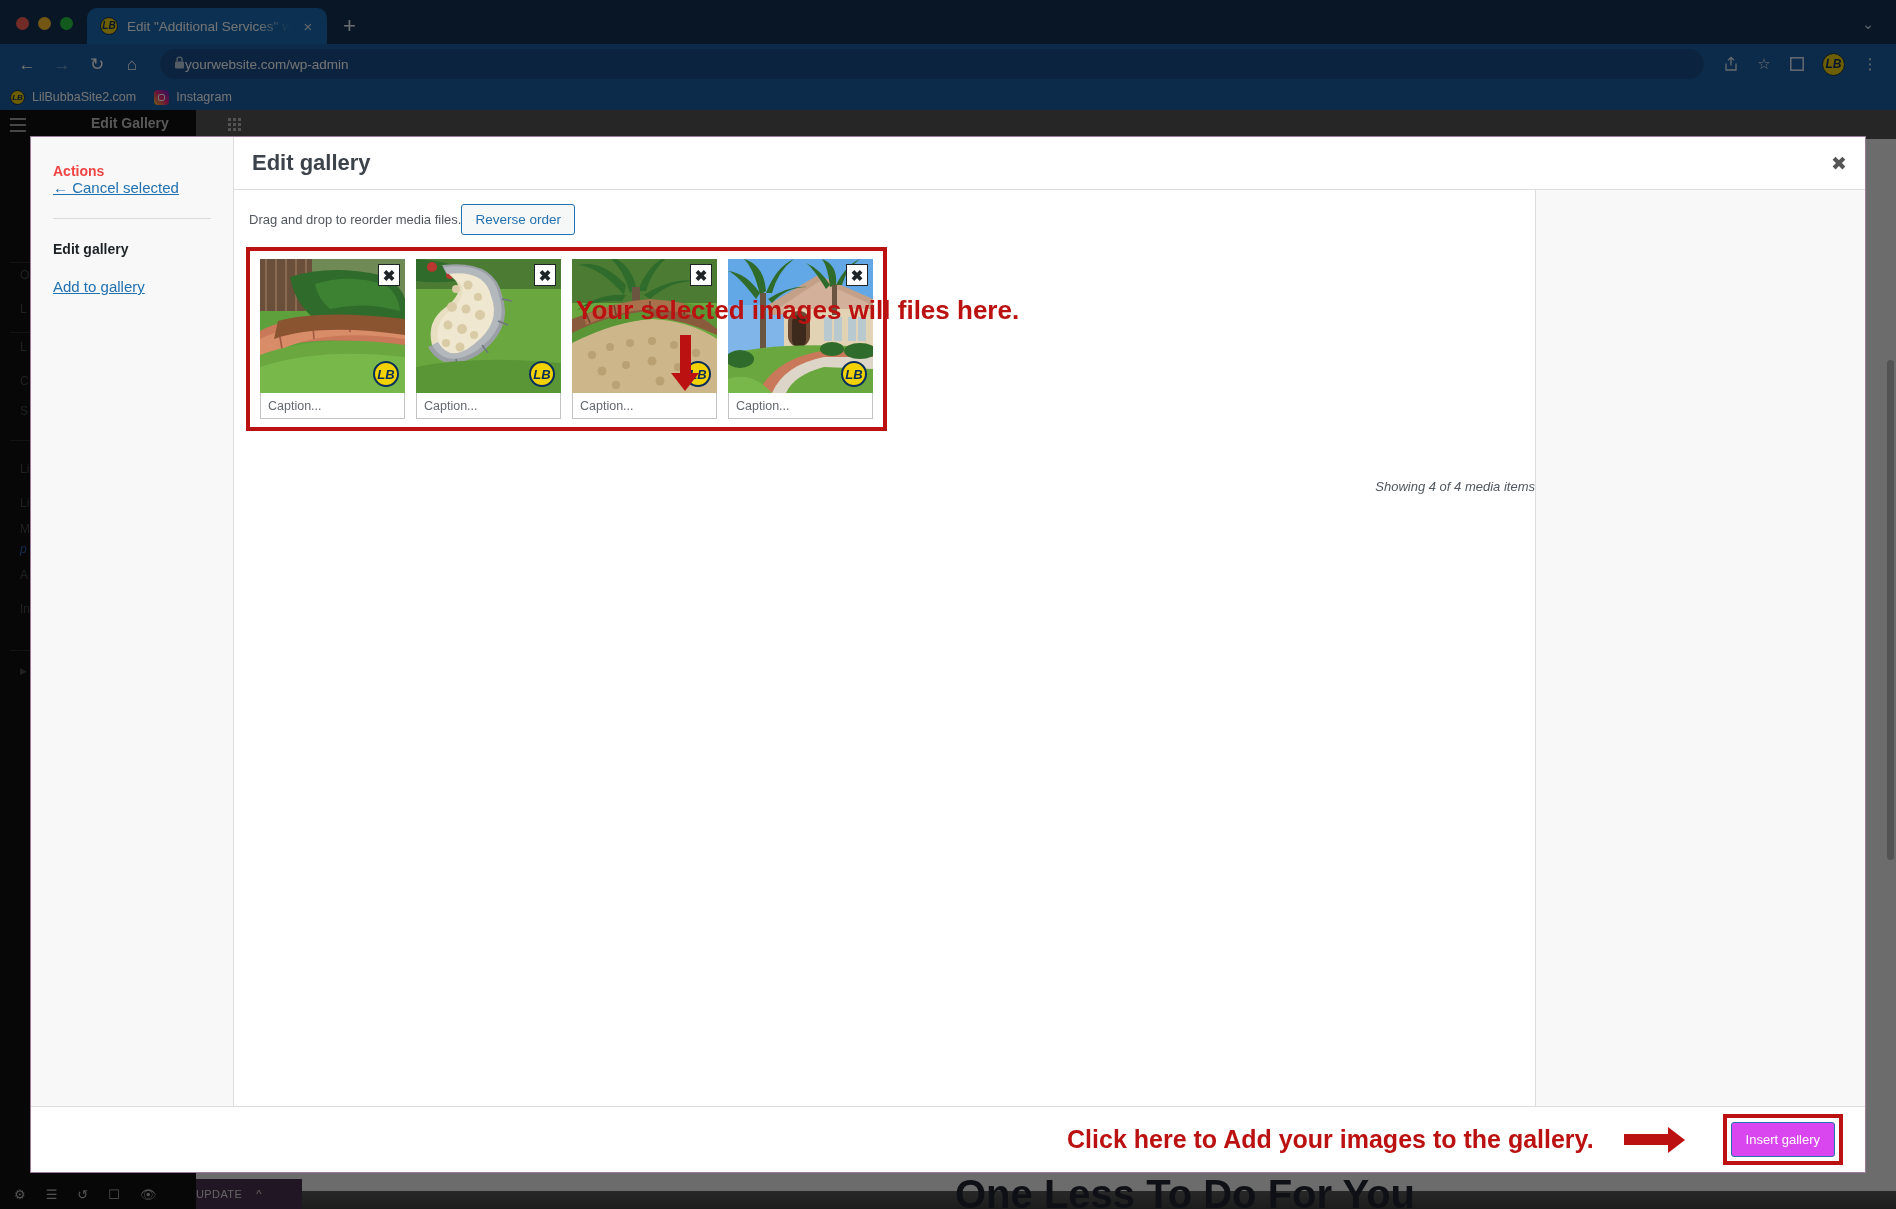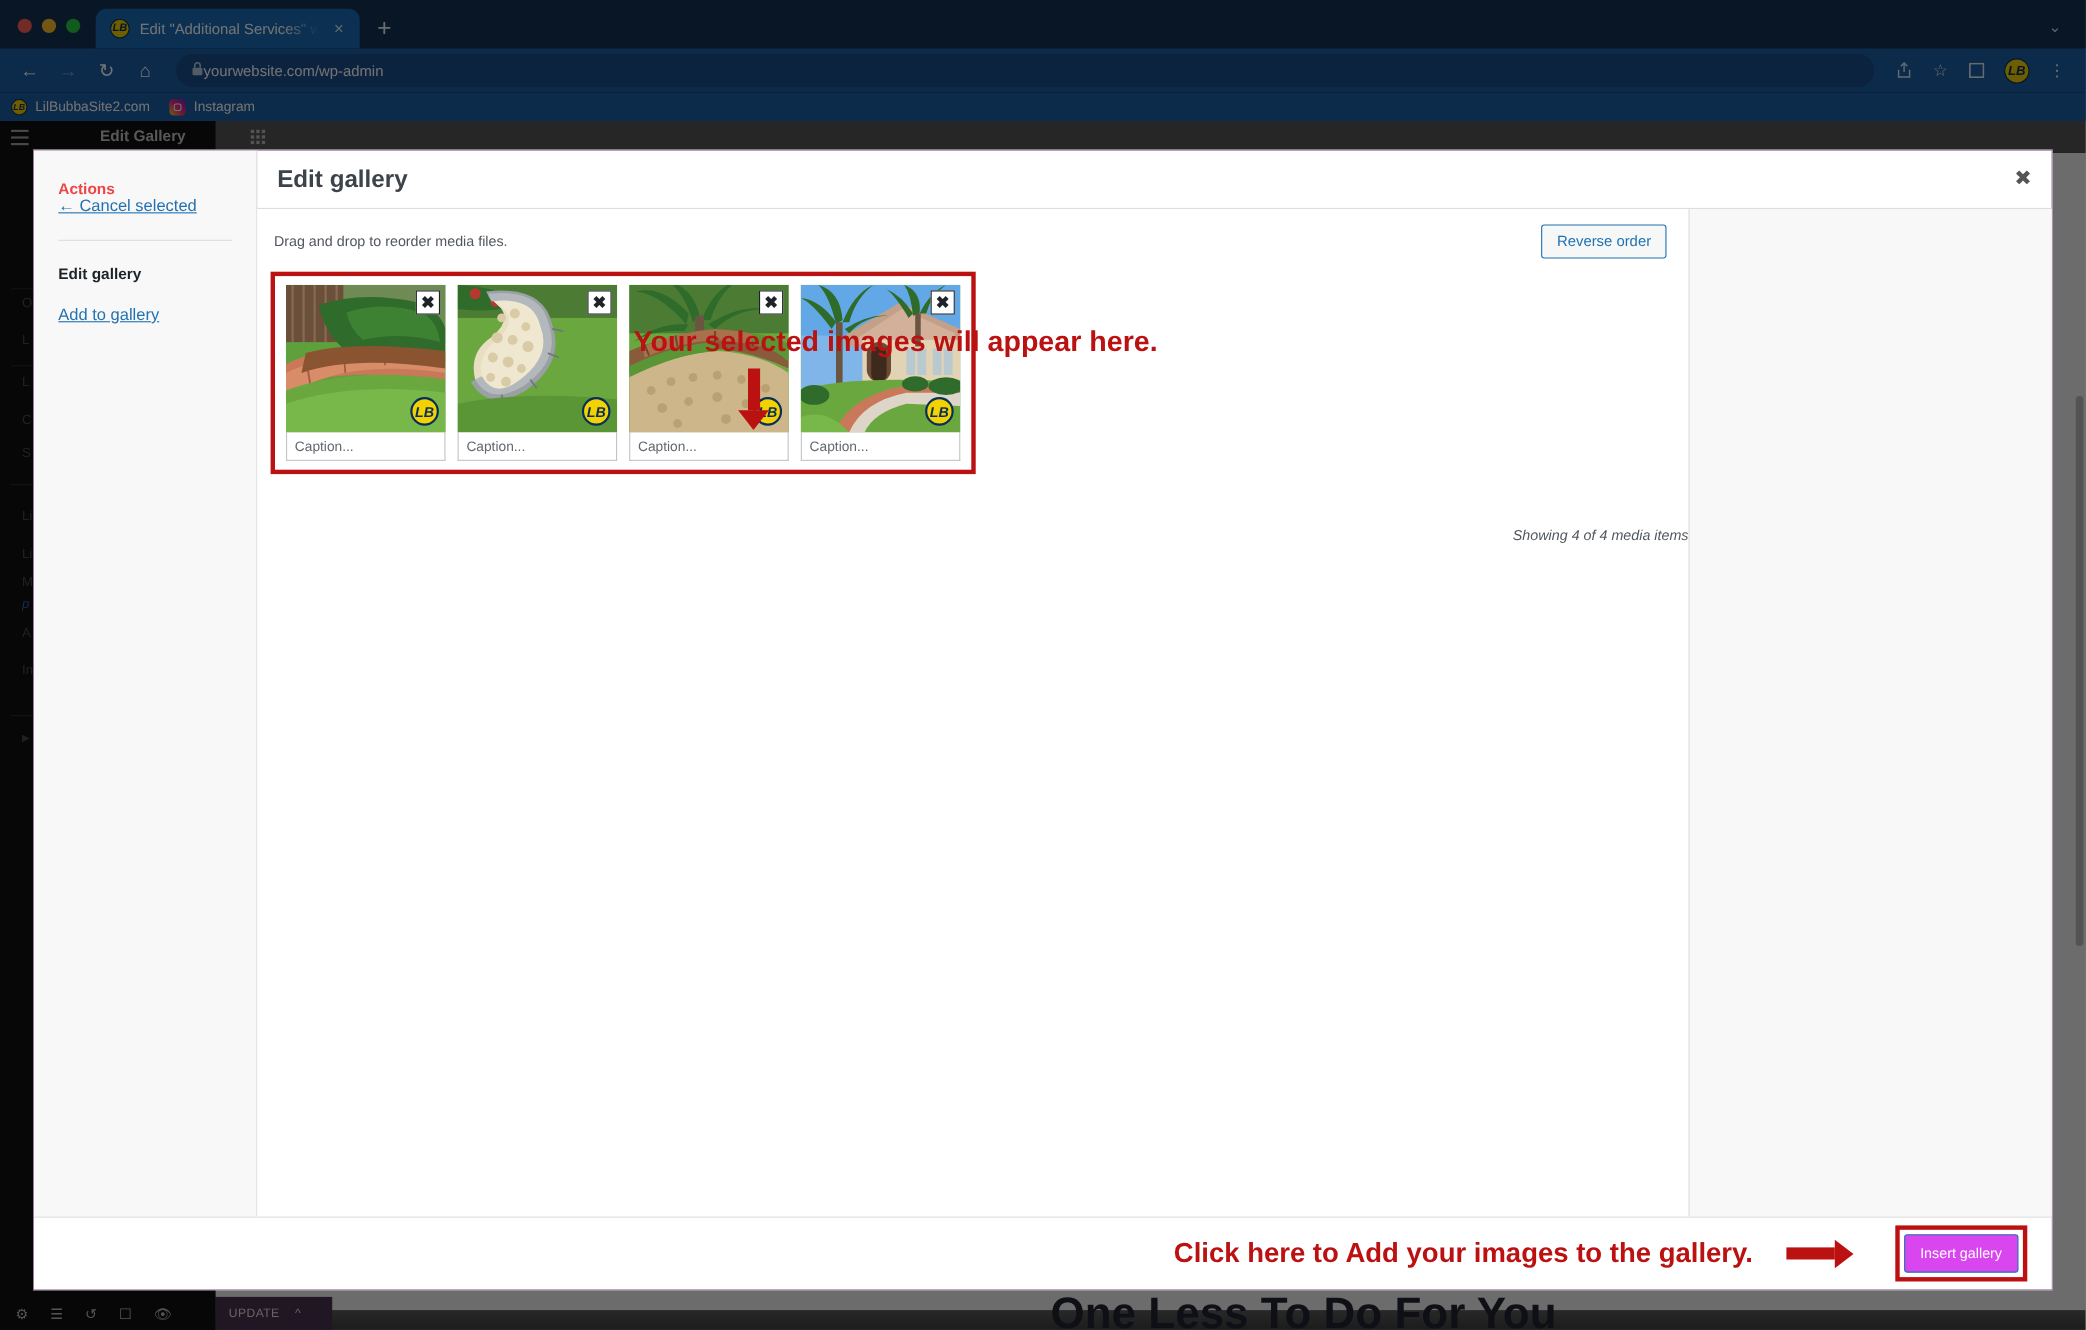--- a/index.html
+++ b/index.html
@@ -160,21 +160,21 @@
   }
   .bottom-left-dark {
     position: absolute; bottom: 0; left: 0; width: 196px; height: 30px;
     background: #101010; display: flex; align-items: center; gap: 20px;
     padding-left: 14px;
   }
   .bottom-left-dark span { color: #b9b9b9; font-size: 13px; }
   .update-chip {
     position: absolute; bottom: 0; left: 196px; width: 106px; height: 30px;
     background: #4a3350; display: flex; align-items: center; gap: 14px;
-    padding-left: 12px;
+    padding-left: 0;
   }
   .update-chip span { color: #ddd; font-size: 11px; letter-spacing: .4px; }
 
   
   .modal-backdrop { position: absolute; inset: 0; background: rgba(0,0,0,.55); }
   .modal {
     position: absolute; left: 30px; top: 136px; right: 30px; bottom: 36px;
     background: #fff; border: 1.5px solid #9b7b9b;
     display: flex; flex-direction: column;
   }
@@ -202,21 +202,21 @@
   }
   .modal-content {
     flex: 1 1 auto; display: flex; min-height: 0; background: #fff;
   }
   .content-left { flex: 1 1 auto; min-width: 0; padding: 0 0 0 0; }
   .content-right {
     width: 330px; flex: 0 0 330px; background: #f8f8f8;
     border-left: 1px solid #ddd;
   }
   .toolrow {
-    display: flex; align-items: center; justify-content: space-between;
+    display: flex; align-items: center; 
     padding: 14px 20px 12px 15px;
   }
   .droptext { font-size: 13px; color: #50575e; }
   .btn-secondary {
     border: 1px solid #2271b1; color: #2271b1; background: #f6f7f7;
     border-radius: 3px; font-size: 13.5px; padding: 7px 13px;
     font-family: "Liberation Sans", sans-serif;
   }
 
   .thumbs-wrap { padding: 0 0 0 12px; }
@@ -608,21 +608,21 @@
 
               </div>
             </div>
 
             <div class="showing">Showing 4 of 4 media items</div>
           </div>
 
           <div class="content-right"></div>
         </div>
 
-        <div class="anno-head">Your selected images will appear here.</div>
+        <div class="anno-head">Your selected images will files here.</div>
         <div class="anno-down">
           <span class="shaft"></span>
           <span class="head"></span>
         </div>
       </div>
     </div>
 
     <div class="modal-foot">
       <span class="foot-note">Click here to Add your images to the gallery.</span>
       <span class="arrow-right">

